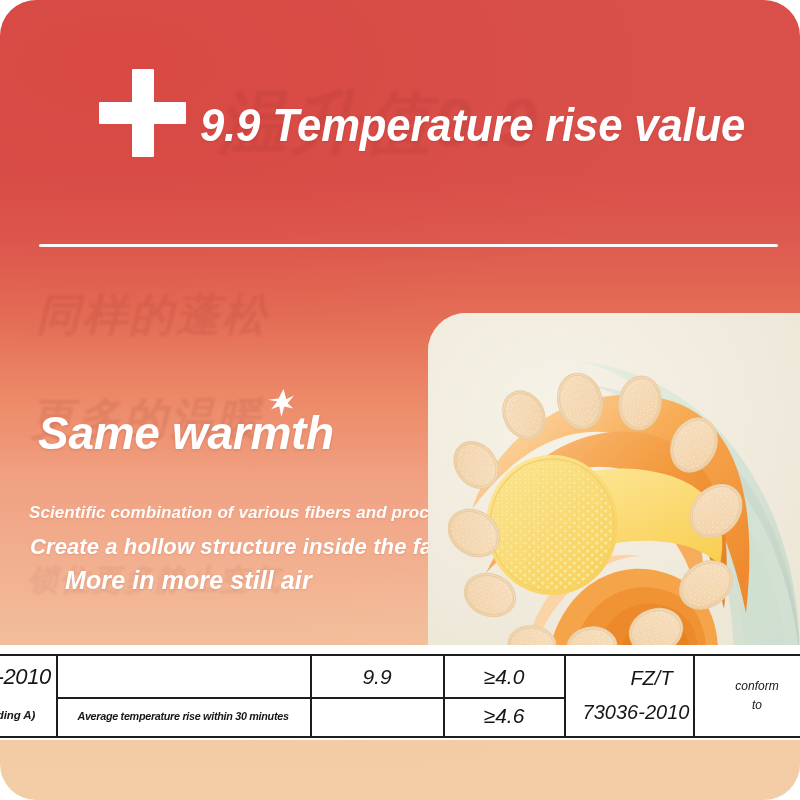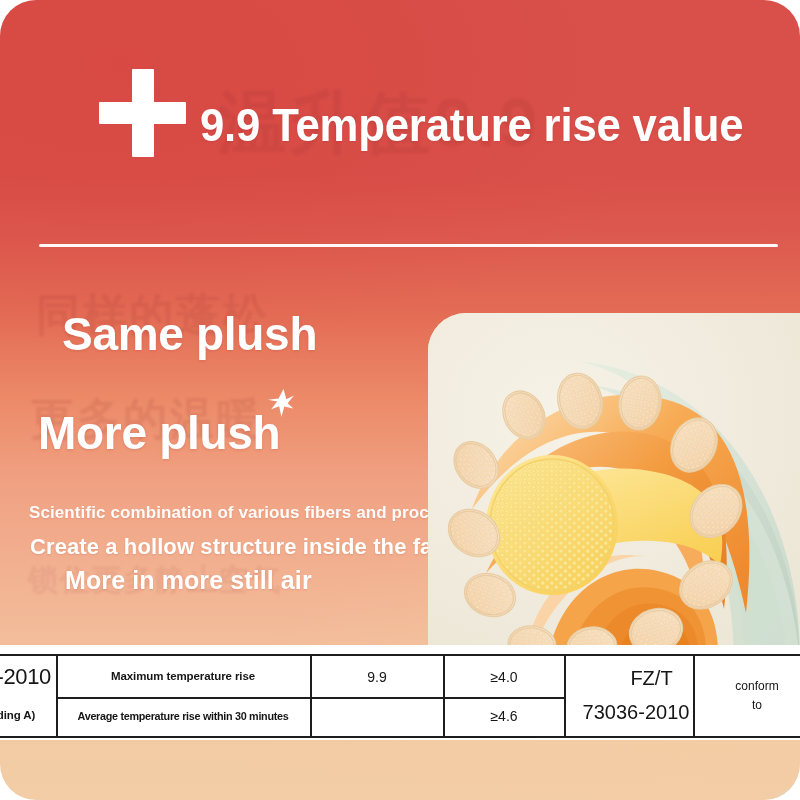--- a/index.html
+++ b/index.html
@@ -20,20 +20,21 @@
         #d9504a   0%,
         #d9504a  22%,
         #dd5a4f  30%,
         #e46e56  40%,
         #ec8a68  50%,
         #f0a182  60%,
         #f2b292  72%,
         #f3bf9c  82%,
         #f2cba4  92%,
         #f2cda6 100%);
+    font-style:italic;
   }
 
   
   #wash{
     position:absolute; inset:0;
     background:
       radial-gradient(120% 60% at 15% 8%, rgba(214,60,55,.35) 0%, rgba(214,60,55,0) 60%),
       radial-gradient(90% 50% at 85% 95%, rgba(245,205,165,.45) 0%, rgba(245,205,165,0) 65%);
     pointer-events:none;
   }
@@ -126,21 +127,21 @@
   #grid .vline{ width:1.6px; }
 
   .cell{
     position:absolute;
     display:flex; align-items:center; justify-content:center;
     text-align:center; color:#161616;
     line-height:1.15;
   }
   .cell.sm{ font-size:11.5px; font-weight:600; letter-spacing:-.1px; }
   .cell.sm2{ font-size:10.8px; font-weight:600; letter-spacing:-.3px; }
-  .cell.big{ font-size:14px; font-weight:400; }
+  .cell.big{ font-size:21px; font-weight:400; }
   .cell.med{ font-size:20px; font-weight:400; }
   .cell.tiny{ font-size:12px; font-weight:400;padding-left:28px; }
   .cell.id{ font-size:22px; font-weight:400; letter-spacing:-.4px; }
 
   
   #strand{
     position:absolute; left:560px; top:742px; width:300px; height:58px;
     overflow:hidden; pointer-events:none;
   }
 </style>
@@ -156,22 +157,21 @@
   <div class="ghost" id="ghost-b">更多的温暖</div>
   <div class="ghost" id="ghost-c">锁住更多静止空气</div>
 
   <div id="plus-icon">
     <i class="h"></i>
       <i class="v"></i>
   </div>
   <div id="headline">9.9 Temperature rise value</div>
   <div id="divider"></div>
 
-  <div class="lead" id="lead-1">Same plush</div>
-  <div class="lead" id="lead-2">More plush</div>
+  <div class="lead" id="lead-2">Same warmth</div>
 
   <svg id="sparkle" viewBox="0 0 26 28">
     <path d="M15.5 0 L18.3 10.2 L26 6.6 L19.6 14.2 L25.4 19.4 L16.3 17.6 L13.4 28 L11.2 17.2 L3.2 20.2 L9.2 12.6 L0 10.8 L10.6 9.4 Z" fill="#ffffff"></path>
   </svg>
 
   <div class="sub" id="sub-1">Scientific combination of various fibers and processes</div>
   <div class="sub" id="sub-2">Create a hollow structure inside the fabric</div>
   <div class="sub" id="sub-3">More in more still air</div>
 
   <div id="fiber-card">
@@ -309,21 +309,20 @@
 
       <div class="vline" style="left:56px;  top:4px; height:82px;"></div>
       <div class="vline" style="left:310px; top:4px; height:82px;"></div>
       <div class="vline" style="left:443px; top:4px; height:82px;"></div>
       <div class="vline" style="left:564px; top:4px; height:82px;"></div>
       <div class="vline" style="left:693px; top:4px; height:82px;"></div>
 
       <div class="cell id" style="left:-54px; top:8px; width:108px; height:38px;">6036-2010</div>
       <div class="cell sm" style="left:-54px; top:48px; width:108px; height:36px;">Recording A)</div>
 
-      <div class="cell sm" style="left:58px; top:8px; width:250px; height:38px;">Maximum temperature rise</div>
       <div class="cell big" style="left:312px; top:8px; width:130px; height:38px;">9.9</div>
       <div class="cell big" style="left:445px; top:8px; width:118px; height:38px;">≥4.0</div>
 
       <div class="cell sm2" style="left:58px; top:48px; width:250px; height:36px;">Average temperature rise within 30 minutes</div>
       <div class="cell big" style="left:312px; top:48px; width:130px; height:36px;margin-top:39px;">4.6</div>
       <div class="cell big" style="left:445px; top:48px; width:118px; height:36px;">≥4.6</div>
 
       <div class="cell med" style="left:566px; top:12px; width:134px; height:32px;padding-left:37px;">FZ/T</div>
       <div class="cell med" style="left:566px; top:46px; width:140px; height:32px;">73036-2010</div>
 

